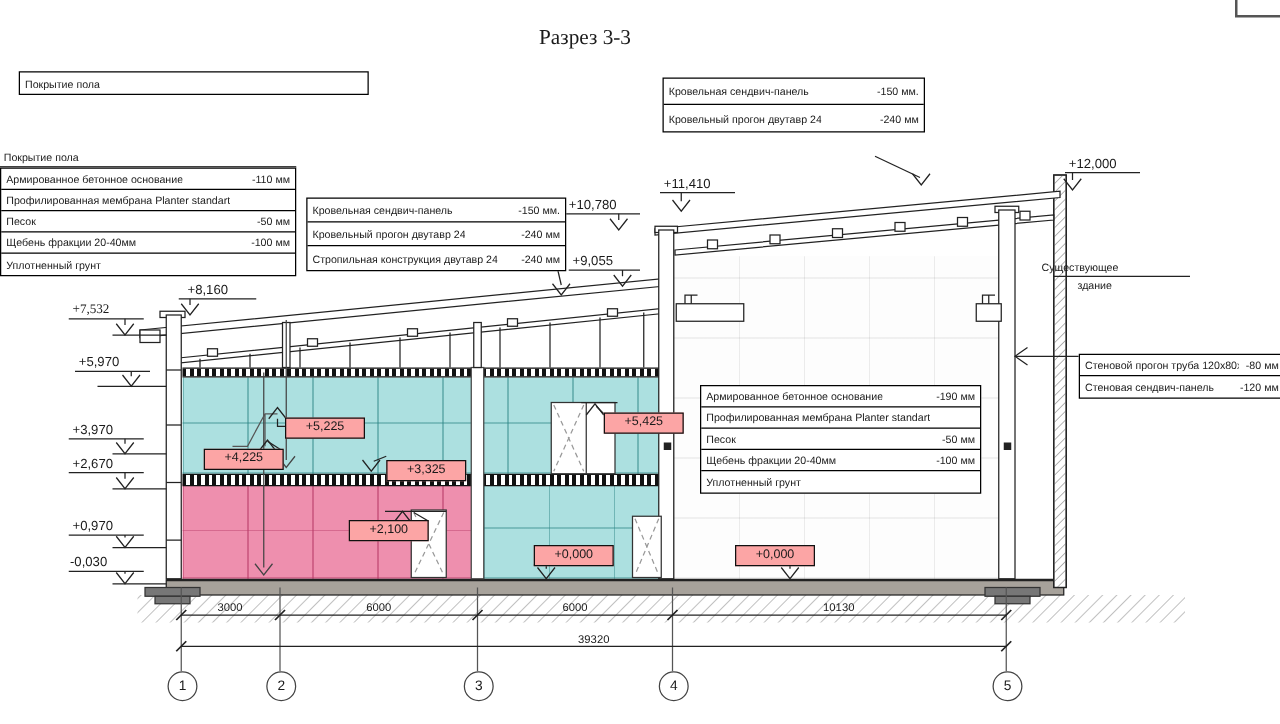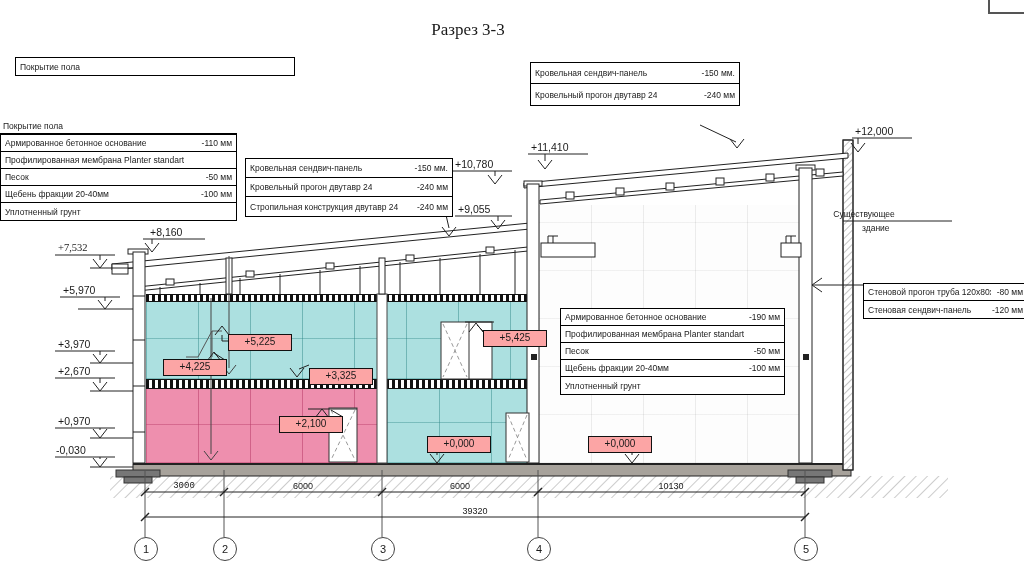--- a/index.html
+++ b/index.html
@@ -358,21 +358,21 @@
   <div class="elev" style="left:855px;top:125px;">+12,000</div>
 
   <div class="elevbox" style="left:228px;top:334px;">+5,225</div>
   <div class="elevbox" style="left:163px;top:359px;">+4,225</div>
   <div class="elevbox" style="left:309px;top:350px;margin-top:18px;">+3,325</div>
   <div class="elevbox" style="left:279px;top:416px;">+2,100</div>
   <div class="elevbox" style="left:427px;top:436px;">+0,000</div>
   <div class="elevbox" style="left:483px;top:330px;">+5,425</div>
   <div class="elevbox" style="left:588px;top:436px;">+0,000</div>
 
-  <div class="dimtxt" style="left:184px;top:481px;font-family:Liberation Mono, monospace;">3000</div>
+  <div class="dimtxt" style="left:184px;top:481px;">3000</div>
   <div class="dimtxt" style="left:303px;top:481px;">6000</div>
   <div class="dimtxt" style="left:460px;top:481px;">6000</div>
   <div class="dimtxt" style="left:671px;top:481px;">10130</div>
   <div class="dimtxt" style="left:475px;top:506px;">39320</div>
 
   <div class="bubble" style="left:134px;top:537px;">1</div>
   <div class="bubble" style="left:213px;top:537px;">2</div>
   <div class="bubble" style="left:371px;top:537px;">3</div>
   <div class="bubble" style="left:527px;top:537px;">4</div>
   <div class="bubble" style="left:794px;top:537px;">5</div>

